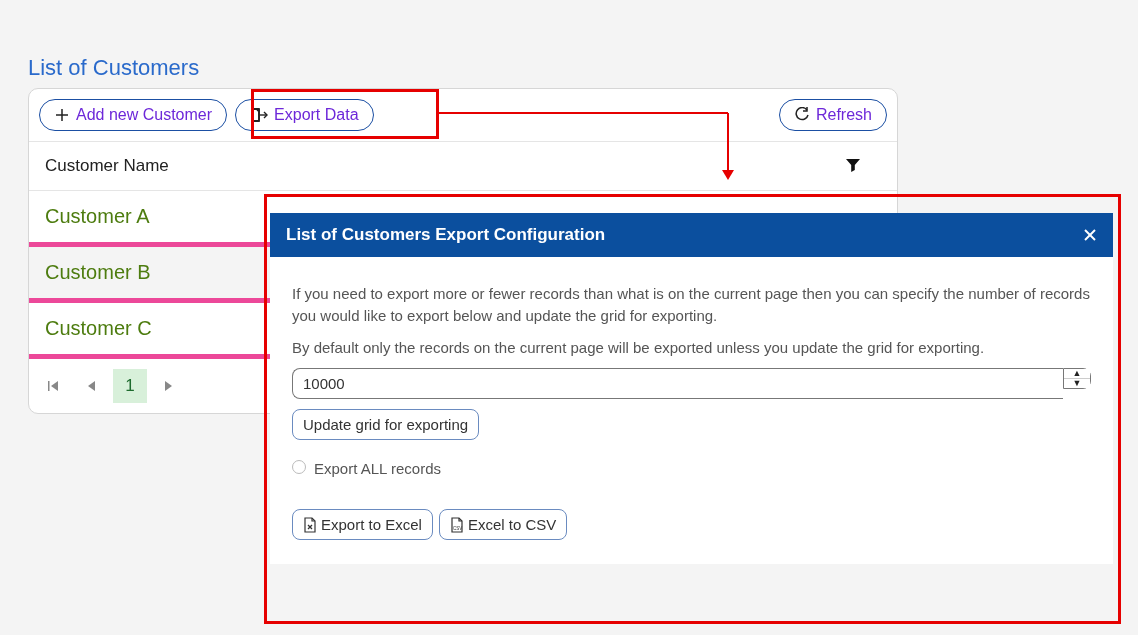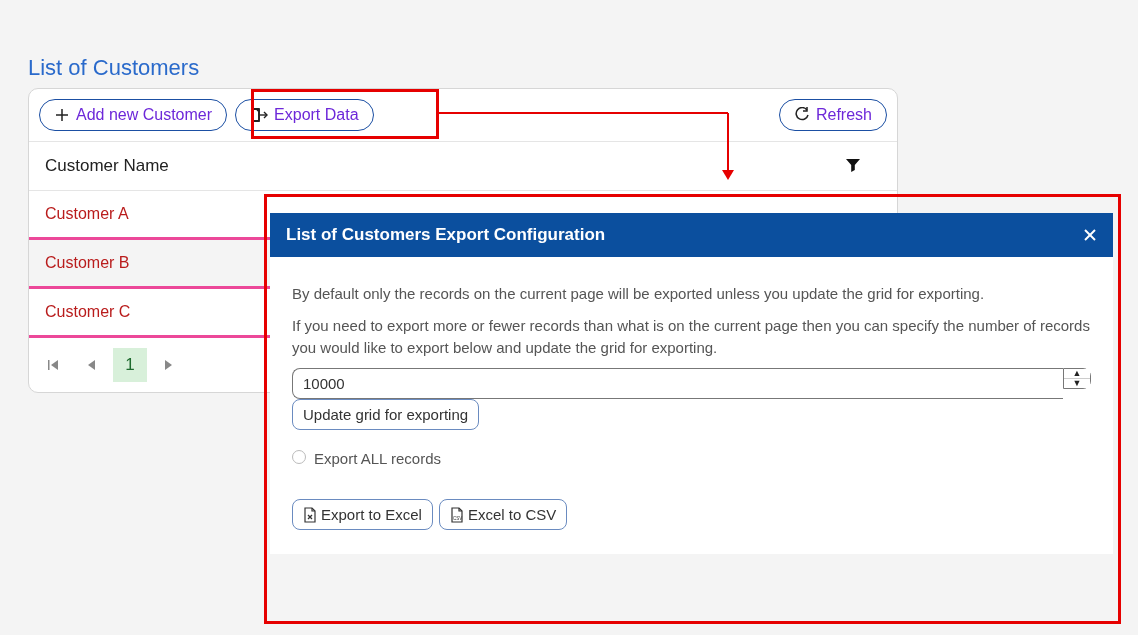--- a/index.html
+++ b/index.html
@@ -65,23 +65,23 @@
   .grid-header .col-name {
     font-size: 17px;
     color: #222;
   }
   .filter-icon-wrap {
     margin-left: auto;
     padding-right: 20px;
   }
   .grid-row {
     padding: 14px 16px;
-    border-bottom: 3px solid #ec4899;
-    font-size: 16px;
-    color: #b91c1c;
+    border-bottom: 5px solid #ec4899;
+    font-size: 20px;
+    color: #4d7c0f;
   }
   .grid-row.alt { background: #f4f4f4; }
   .pager {
     display: flex;
     align-items: center;
     padding: 10px 8px;
     gap: 4px;
   }
   .pager button {
     width: 34px;
@@ -191,21 +191,21 @@
     align-items: center;
     gap: 4px;
     border: 1px solid #6a8bc0;
     background: #fff;
     color: #333;
     border-radius: 8px;
     padding: 6px 10px;
     font-size: 15px;
     cursor: pointer;
   }
-  .update-row { }
+  .update-row { margin-top: 10px; }
   .radio-row {
     margin-top: 20px;
     display: flex;
     gap: 8px;
     color: #555;
   }
   .radio-circle {
     width: 14px; height: 14px; border-radius: 50%;
     border: 1.5px solid #bbb;
     display:inline-block;
@@ -316,22 +316,22 @@
       <span class="close">
         <span class="icon">
           <svg width="14" height="14" viewBox="0 0 14 14" stroke="#fff" stroke-width="2">
               <line x1="2" y1="2" x2="12" y2="12"></line>
               <line x1="12" y1="2" x2="2" y2="12"></line>
             </svg>
         </span>
       </span>
     </div>
     <div class="dialog-body">
+      <p>If you need to export more or fewer records than what is on the current page then you can specify the number of records you would like to export below and update the grid for exporting.</p>
       <p>By default only the records on the current page will be exported unless you update the grid for exporting.</p>
-      <p>If you need to export more or fewer records than what is on the current page then you can specify the number of records you would like to export below and update the grid for exporting.</p>
 
       <div class="num-row">
         <input type="text" value="10000" style="">
         <div class="spin">
           <button>▲</button>
           <button>▼</button>
         </div>
       </div>
 
       <div class="update-row">

